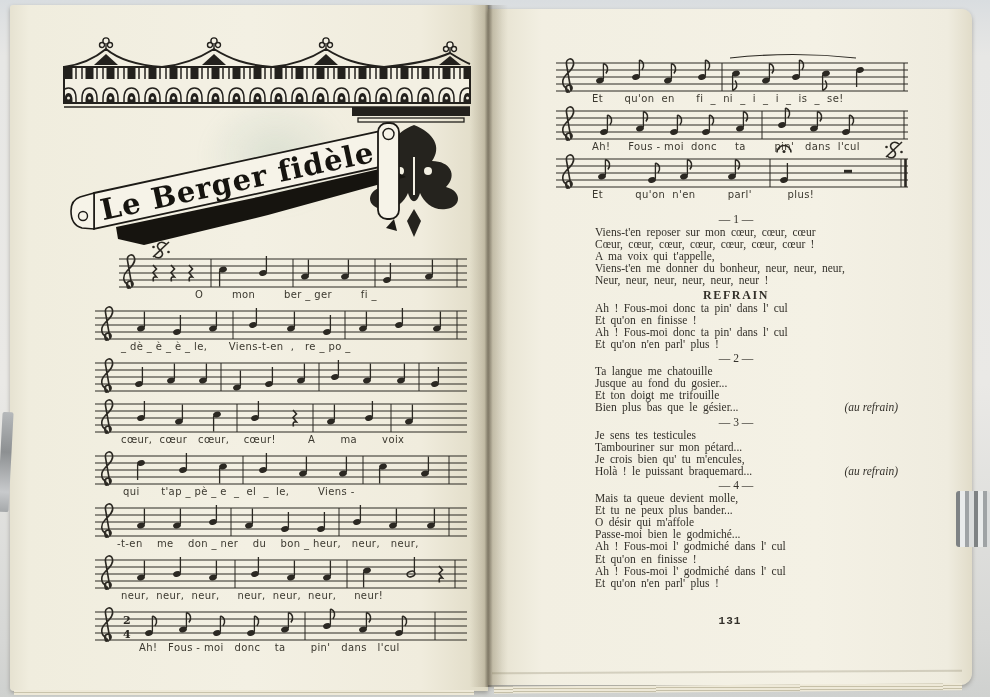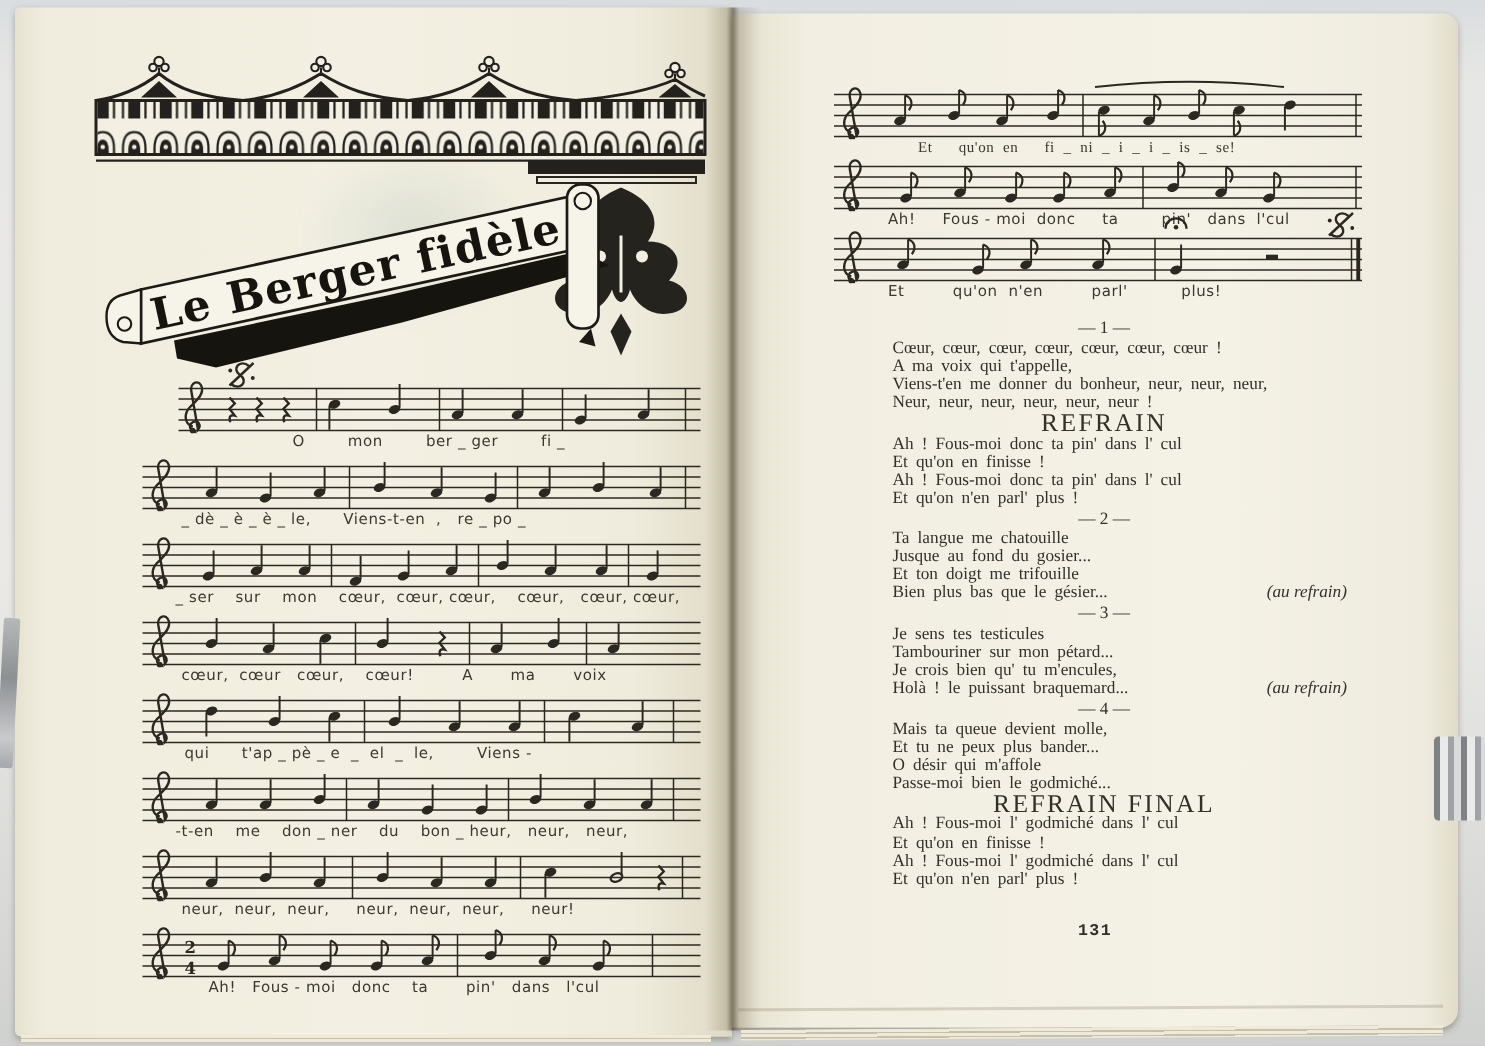--- a/index.html
+++ b/index.html
@@ -39,21 +39,21 @@
   .staves-left .staff-block{margin-bottom:1px;}
   .staves-right .staff-block{margin-bottom:-3px;}
   .staff-svg{display:block; overflow:visible;}
   .staff-lyrics{font-family:"DejaVu Sans", sans-serif; font-size:10px; color:#3b382f;
     white-space:pre; margin-top:-2px; height:13px; letter-spacing:.4px;}
 
   .lyrics-col{position:absolute; left:70px; top:202px; width:356px;
     font-family:"Liberation Serif", serif; font-size:11.5px; color:#33302a; line-height:12.1px;}
   .vh{text-align:center;}
   .h-num{margin:2px 0 1px;}
-  .h-caps{letter-spacing:1.6px; margin:2px 0 1px; font-size:17px;}
+  .h-caps{letter-spacing:1.6px; margin:2px 0 1px; font-size:12px;font-weight:bold;}
   .vline{position:relative; padding-left:37px; word-spacing:2.5px; white-space:nowrap;}
   .cue{position:absolute; right:16px; font-style:italic; word-spacing:0;}
   .page-number{position:absolute; left:0; width:100%; top:606px; text-align:center;
     font-family:Liberation Mono, monospace; font-weight:bold; font-size:11px; color:#33302a; letter-spacing:1px;}
 </style>
 </head>
 <body>
 
 <div class="photo">
 
@@ -284,21 +284,20 @@
             </g>
             <g>
               <ellipse cx="306" cy="25.5" rx="4" ry="2.8" transform="rotate(-20 306 25.5)" fill="#2b2822"></ellipse>
               <line x1="309.4" y1="24.3" x2="309.4" y2="8.5" stroke="#2b2822" stroke-width="1.3"></line>
             </g>
             <g>
               <ellipse cx="340" cy="29" rx="4" ry="2.8" transform="rotate(-20 340 29)" fill="#2b2822"></ellipse>
               <line x1="343.4" y1="27.8" x2="343.4" y2="12" stroke="#2b2822" stroke-width="1.3"></line>
             </g>
           </svg>
-          <div class="staff-lyrics" style="margin-left: 22px;">_ ser    sur    mon    cœur,  cœur, cœur,    cœur,   cœur, cœur,</div>
         </div>
         <div class="staff-block">
           <svg class="staff-svg" width="372" height="40" viewBox="0 0 372 40">
             <line x1="0" y1="8" x2="372" y2="8" stroke="#2b2822" stroke-width="1"></line>
             <line x1="0" y1="15" x2="372" y2="15" stroke="#2b2822" stroke-width="1"></line>
             <line x1="0" y1="22" x2="372" y2="22" stroke="#2b2822" stroke-width="1"></line>
             <line x1="0" y1="29" x2="372" y2="29" stroke="#2b2822" stroke-width="1"></line>
             <line x1="0" y1="36" x2="372" y2="36" stroke="#2b2822" stroke-width="1"></line>
             <g transform="translate(14,0)">
     <path d="M0 37 c-4 0 -6 -4.5 -2.5 -6.5 c3.5 -2 6 2 3.5 5 l-4.5 -26 c-0.9 -5.5 5.5 -8 7 -2.5 c1.4 5 -3.5 9 -7.5 13 c-4.8 4.8 -4.2 11.5 1.5 13.5" fill="none" stroke="#2b2822" stroke-width="1.6"></path>
@@ -607,21 +606,21 @@
               <ellipse cx="270" cy="18.5" rx="4" ry="2.8" transform="rotate(-20 270 18.5)" fill="#2b2822"></ellipse>
               <line x1="266.6" y1="19.7" x2="266.6" y2="35.5" stroke="#2b2822" stroke-width="1.3"></line>
               <path d="M266.6 35.5 c4.5 -1.5 5.5 -6 2.5 -10" fill="none" stroke="#2b2822" stroke-width="1.5"></path>
             </g>
             <g>
               <ellipse cx="304" cy="15" rx="4" ry="2.8" transform="rotate(-20 304 15)" fill="#2b2822"></ellipse>
               <line x1="300.6" y1="16.2" x2="300.6" y2="32" stroke="#2b2822" stroke-width="1.3"></line>
             </g>
             <path d="M174 3 Q 237 -4 300 3" fill="none" stroke="#2b2822" stroke-width="1.2"></path>
           </svg>
-          <div class="staff-lyrics" style="margin-left: 56px; font-family: Liberation Serif, serif;">Et      qu'on  en      fi  _  ni  _  i  _  i  _  is  _  se!</div>
+          <div class="staff-lyrics" style="margin-left: 36px;">Et      qu'on  en      fi  _  ni  _  i  _  i  _  is  _  se!</div>
         </div>
         <div class="staff-block">
           <svg class="staff-svg" width="352" height="40" viewBox="0 0 352 40">
             <line x1="0" y1="8" x2="352" y2="8" stroke="#2b2822" stroke-width="1"></line>
             <line x1="0" y1="15" x2="352" y2="15" stroke="#2b2822" stroke-width="1"></line>
             <line x1="0" y1="22" x2="352" y2="22" stroke="#2b2822" stroke-width="1"></line>
             <line x1="0" y1="29" x2="352" y2="29" stroke="#2b2822" stroke-width="1"></line>
             <line x1="0" y1="36" x2="352" y2="36" stroke="#2b2822" stroke-width="1"></line>
             <g transform="translate(14,0)">
     <path d="M0 37 c-4 0 -6 -4.5 -2.5 -6.5 c3.5 -2 6 2 3.5 5 l-4.5 -26 c-0.9 -5.5 5.5 -8 7 -2.5 c1.4 5 -3.5 9 -7.5 13 c-4.8 4.8 -4.2 11.5 1.5 13.5" fill="none" stroke="#2b2822" stroke-width="1.6"></path>
@@ -720,20 +719,21 @@
     <line x1="-8" y1="7" x2="8" y2="-8"></line>
     <circle cx="-7.5" cy="-3" r="1.3" fill="#2b2822" stroke="none"></circle>
     <circle cx="7.5" cy="2" r="1.3" fill="#2b2822" stroke="none"></circle>
             </g>
           </svg>
           <div class="staff-lyrics" style="margin-left: 36px;">Et         qu'on  n'en         parl'          plus!</div>
         </div>
       </div>
     <div class="lyrics-col" id="lyrics-sections">
         <div class="vh h-num">— 1 —</div>
+        <div class="vline"><span>Viens-t'en reposer sur mon cœur, cœur, cœur</span></div>
         <div class="vline"><span>Cœur, cœur, cœur, cœur, cœur, cœur, cœur !</span></div>
         <div class="vline"><span>A ma voix qui t'appelle,</span></div>
         <div class="vline"><span>Viens-t'en me donner du bonheur, neur, neur, neur,</span></div>
         <div class="vline"><span>Neur, neur, neur, neur, neur, neur !</span></div>
         <div class="vh h-caps">REFRAIN</div>
         <div class="vline"><span>Ah ! Fous-moi donc ta pin' dans l' cul</span></div>
         <div class="vline"><span>Et qu'on en finisse !</span></div>
         <div class="vline"><span>Ah ! Fous-moi donc ta pin' dans l' cul</span></div>
         <div class="vline"><span>Et qu'on n'en parl' plus !</span></div>
         <div class="vh h-num">— 2 —</div>
@@ -744,21 +744,20 @@
         <div class="vh h-num">— 3 —</div>
         <div class="vline"><span>Je sens tes testicules</span></div>
         <div class="vline"><span>Tambouriner sur mon pétard...</span></div>
         <div class="vline"><span>Je crois bien qu' tu m'encules,</span></div>
         <div class="vline"><span>Holà ! le puissant braquemard...</span><span class="cue">(au refrain)</span></div>
         <div class="vh h-num">— 4 —</div>
         <div class="vline"><span>Mais ta queue devient molle,</span></div>
         <div class="vline"><span>Et tu ne peux plus bander...</span></div>
         <div class="vline"><span>O désir qui m'affole</span></div>
         <div class="vline"><span>Passe-moi bien le godmiché...</span></div>
-        <div class="vh h-caps">REFRAIN FINAL</div>
         <div class="vline"><span>Ah ! Fous-moi l' godmiché dans l' cul</span></div>
         <div class="vline"><span>Et qu'on en finisse !</span></div>
         <div class="vline"><span>Ah ! Fous-moi l' godmiché dans l' cul</span></div>
         <div class="vline"><span>Et qu'on n'en parl' plus !</span></div>
       </div>
     <div class="page-number">131</div>
   </div>
 
   <div class="spine"></div>
   <div class="crease"></div>

